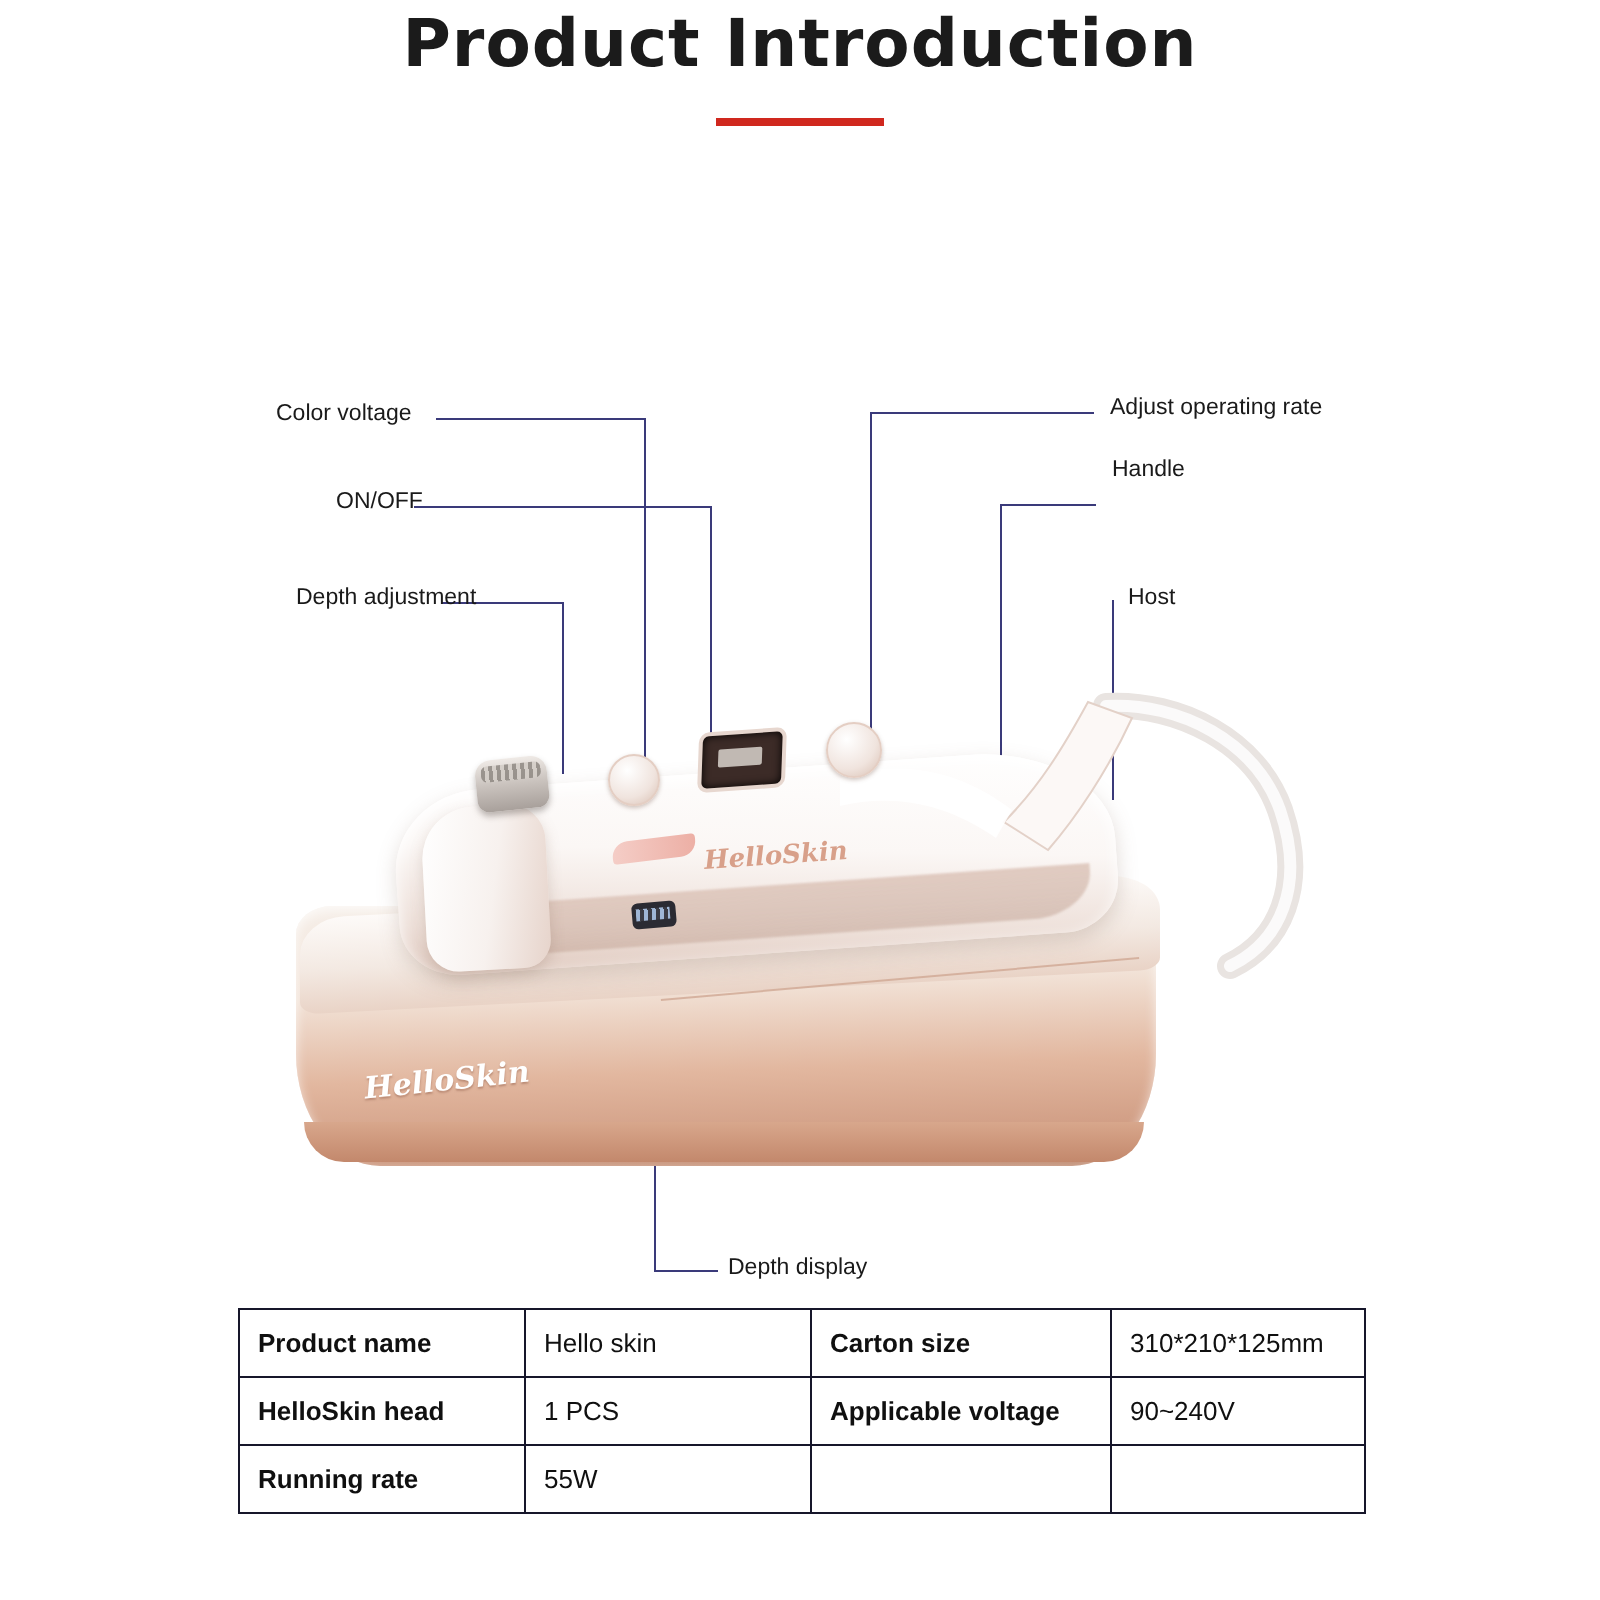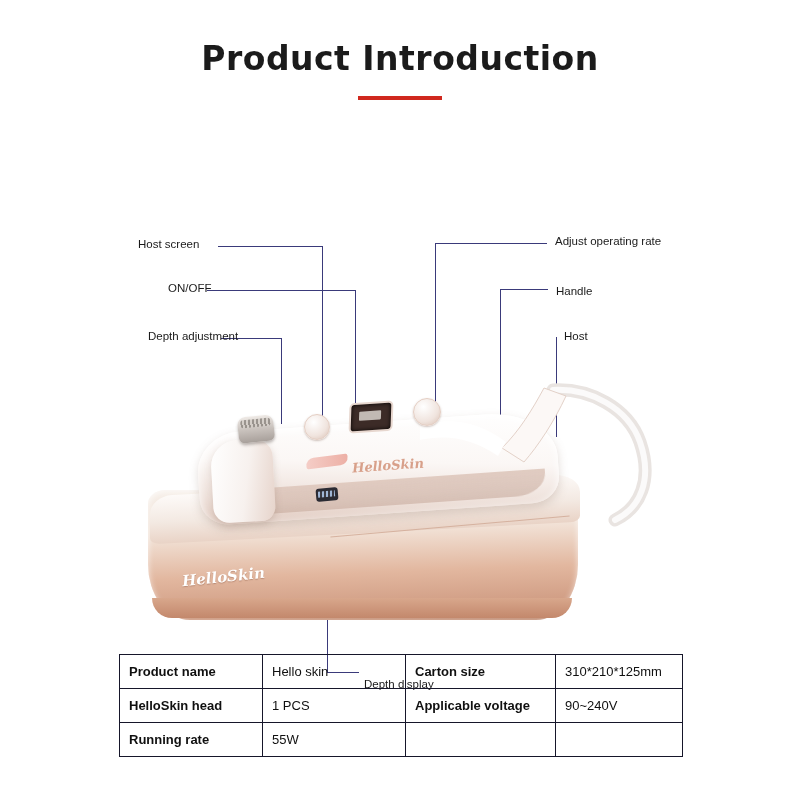--- a/index.html
+++ b/index.html
@@ -17,21 +17,20 @@
 
   
   .title {
     text-align: center;
     font-size: 33px;
     font-weight: bold;
     color: #1b1b1b;
     letter-spacing: 0.5px;
     padding-top: 2px;
     font-family: "DejaVu Sans", sans-serif;
-    margin-top: 37px;
   }
   .title-rule {
     width: 84px;
     height: 4px;
     background: #d0281e;
     margin: 18px auto 0 auto;
   }
 
   
   .diagram {
@@ -304,27 +303,27 @@
 
   <div class="leader h" style="left:500px; top:189px; width:48px;"></div>
   <div class="leader v" style="left:500px; top:189px; height:132px;"></div>
 
   <div class="leader h" style="left:556px; top:237px; width:0px;"></div>
   <div class="leader v" style="left:556px; top:237px; height:100px;"></div>
 
   <div class="leader v" style="left:327px; top:404px; height:168px;"></div>
   <div class="leader h" style="left:327px; top:572px; width:32px;"></div>
 
-  <div class="label" style="left:138px; top:138px;">Host screen</div>
+  <div class="label" style="left:138px; top:138px;">Color voltage</div>
   <div class="label" style="left:168px; top:182px;">ON/OFF</div>
   <div class="label" style="left:112px; top:230px;padding-left:36px;">Depth adjustment</div>
   <div class="label" style="left:555px; top:135px;text-align:center;">Adjust operating rate</div>
-  <div class="label" style="left:556px; top:185px;">Handle</div>
+  <div class="label" style="left:556px; top:166px;">Handle</div>
   <div class="label" style="left:564px; top:230px;text-align:right;">Host</div>
-  <div class="label" style="left:364px; top:565px;margin-top:13px;">Depth display</div>
+  <div class="label" style="left:364px; top:565px;">Depth display</div>
 
   <div class="device-wrap">
 
     <svg class="cable" width="580" height="300" viewBox="0 0 580 300">
       <path d="M433 60 C 470 58, 508 78, 520 112 C 533 150, 520 178, 495 190" fill="none" stroke="#e9e4e1" stroke-width="13" stroke-linecap="round"></path>
       <path d="M433 60 C 470 58, 508 78, 520 112 C 533 150, 520 178, 495 190" fill="none" stroke="#fbfafa" stroke-width="6" stroke-linecap="round"></path>
     </svg>
 
     <div class="dock"></div>
     <div class="dock-top"></div>

